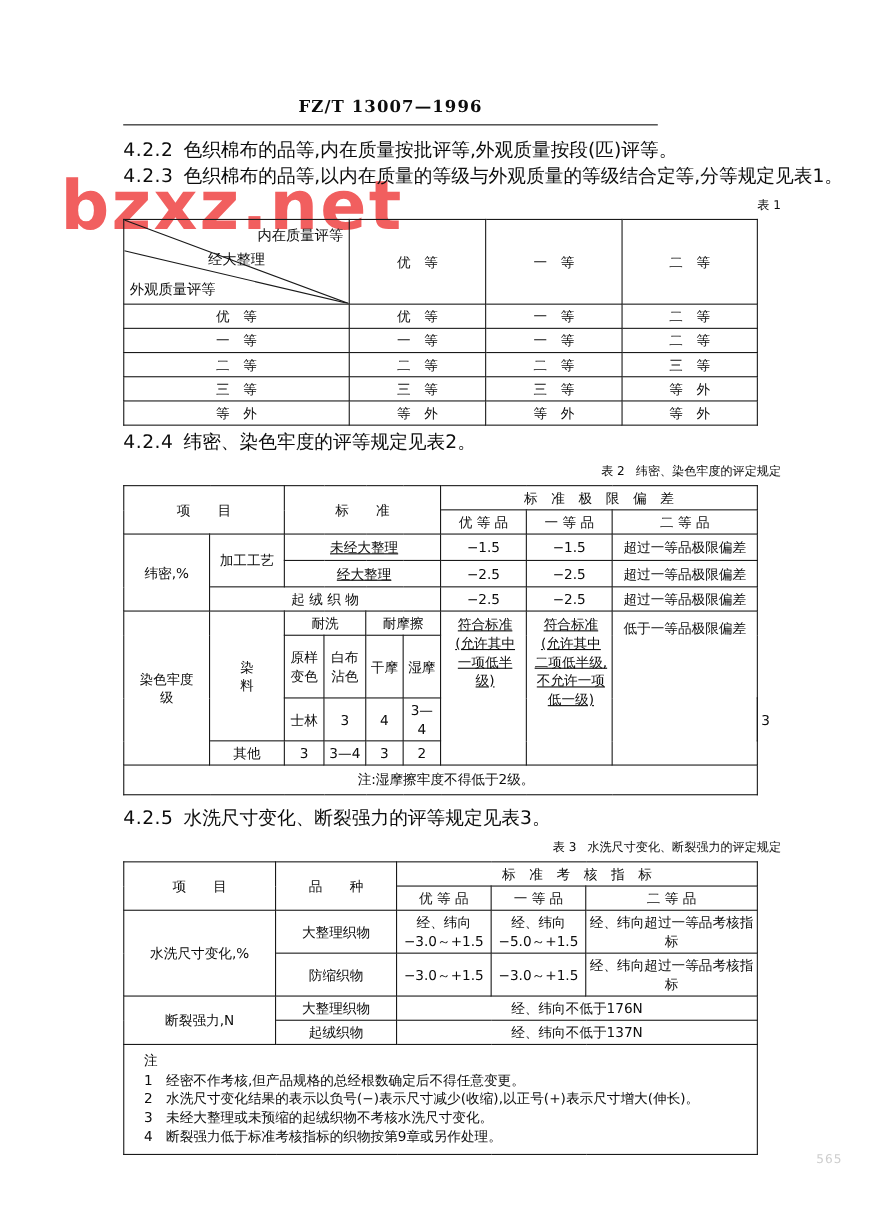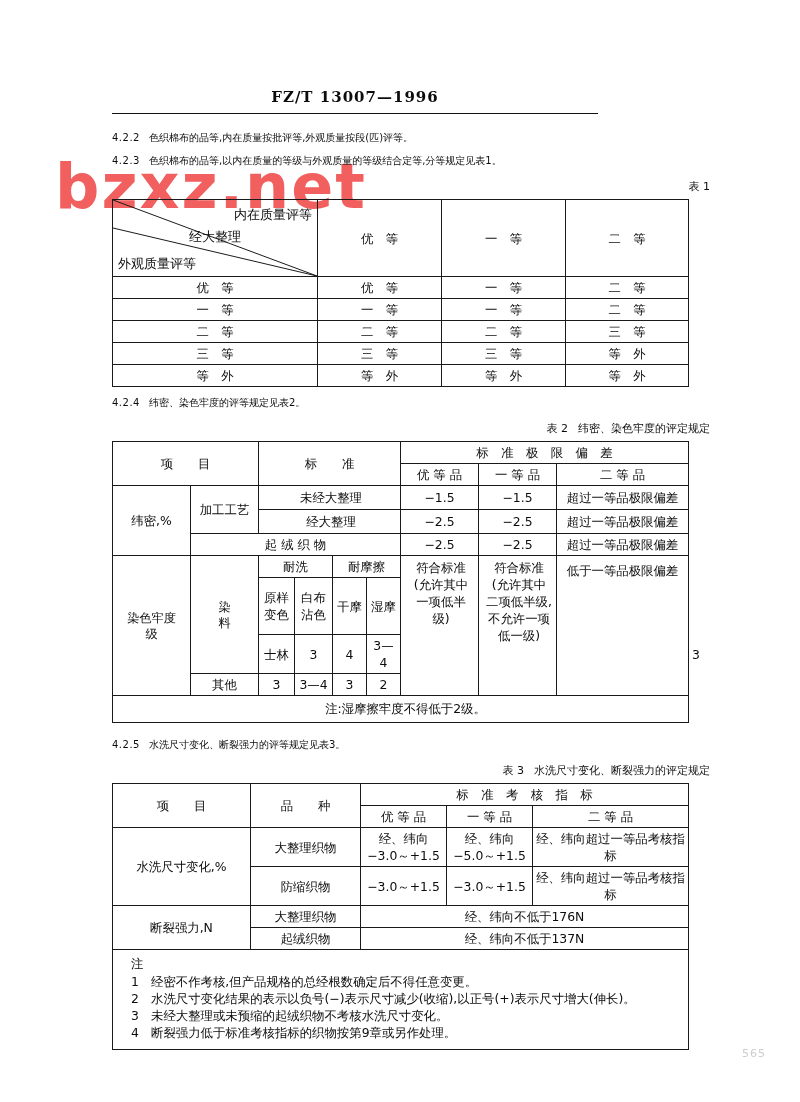--- a/index.html
+++ b/index.html
@@ -56,21 +56,21 @@
     padding-top: 88px;
   }
   .header-rule {
     margin: 7px 112px 0 112px;
     border-top: 1.4px solid #111;
   }
 
   
   .para {
     margin: 0 112px;
-    font-size: 10px;
+    font-size: 17px;
     line-height: 23px;
     white-space: nowrap;
   }
   .para .num {
     font-family: "DejaVu Sans", "Liberation Sans", sans-serif;
     letter-spacing: .5px;
     margin-right: 9px;
   }
   .para-first { padding-top: 12px; }
 
@@ -152,20 +152,21 @@
 
   
   .two-line { line-height: 18px; }
 
   
   td.wrapcell {
     text-align: center;
     padding: 3px 4px 3px 7px !important;
     line-height: 19px;
     white-space: normal;
+    text-decoration: underline;
   }
 
   
   .page-num {
     position: absolute;
     right: 34px;
     bottom: 42px;
     font-size: 11px;
     color: #cdcdcd;
     font-family: "DejaVu Sans", "Liberation Sans", sans-serif;

